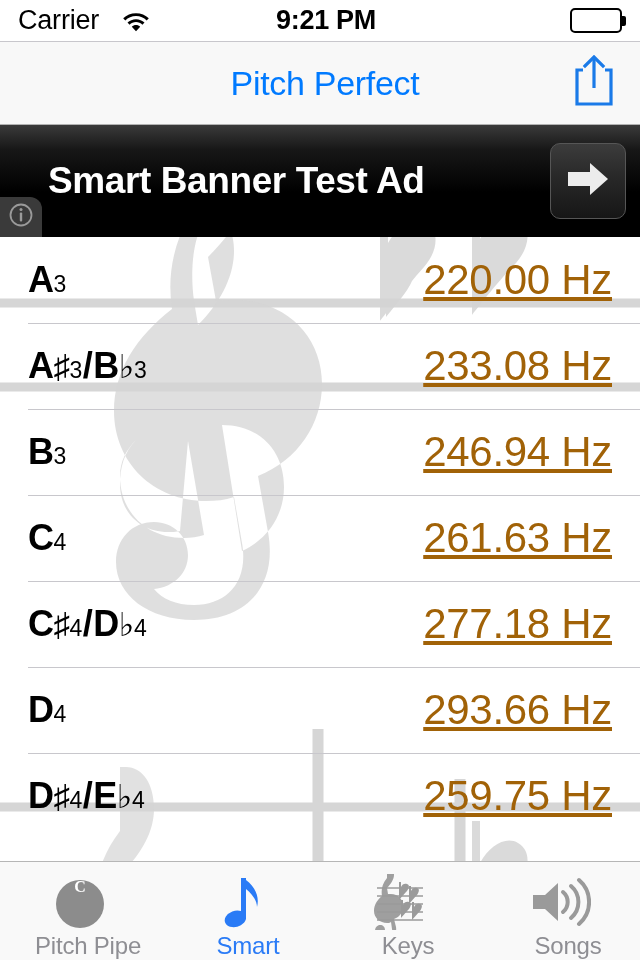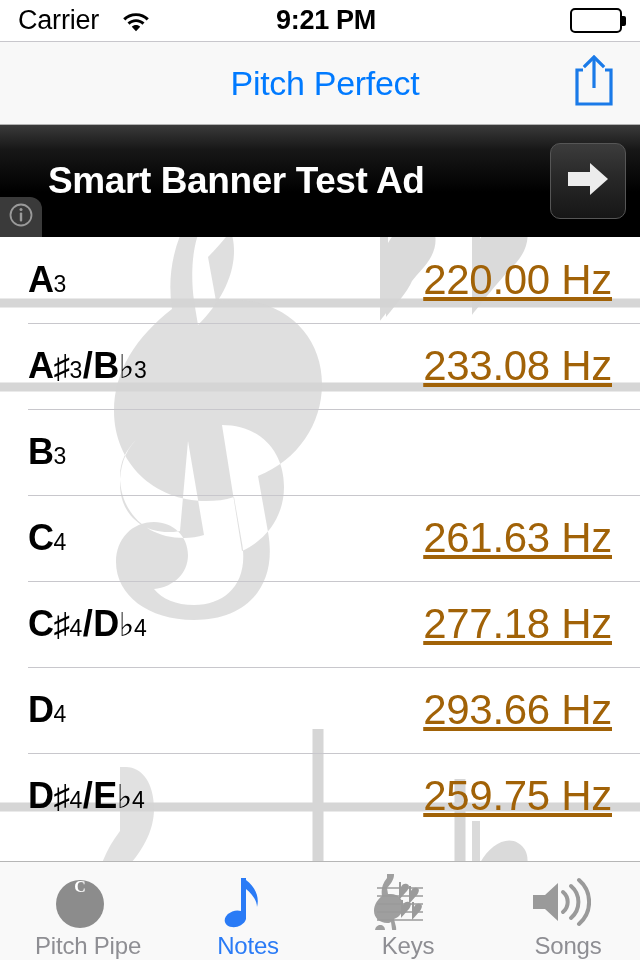--- a/index.html
+++ b/index.html
@@ -262,20 +262,21 @@
         </span>
         <span class="freq">233.08 Hz</span>
       </div>
 
       <div class="row">
         <span class="note">
           <span>B</span>
             <span class="acc"></span>
             <span class="oct">3</span>
         </span>
+        <span class="freq">246.94 Hz</span>
       </div>
 
       <div class="row">
         <span class="note">
           <span>C</span>
             <span class="acc"></span>
             <span class="oct">4</span>
         </span>
         <span class="freq">261.63 Hz</span>
       </div>
@@ -329,21 +330,21 @@
       </div>
       <div class="tab-label">Pitch Pipe</div>
     </div>
 
     <div class="tab active">
       <div class="tab-icon">
         <svg width="46" height="56" viewBox="0 0 46 56" xmlns="http://www.w3.org/2000/svg">
           <path d="M24 4 l0 33 a11 8 -18 1 0 5 8 l0 -30 c6 5 11 11 11 18 c3 -11 -3 -21 -11 -27 l0 -2 z" fill="#2a7bf6"></path>
         </svg>
       </div>
-      <div class="tab-label">Notes</div>
+      <div class="tab-label">Smart</div>
     </div>
 
     <div class="tab">
       <div class="tab-icon">
         <svg width="58" height="56" viewBox="0 0 58 56" xmlns="http://www.w3.org/2000/svg">
           <g stroke="#9a9a9a" stroke-width="1.4" fill="none">
             <line x1="6" y1="14" x2="52" y2="14"></line>
             <line x1="6" y1="22" x2="52" y2="22"></line>
             <line x1="6" y1="30" x2="52" y2="30"></line>
             <line x1="6" y1="38" x2="52" y2="38"></line>

